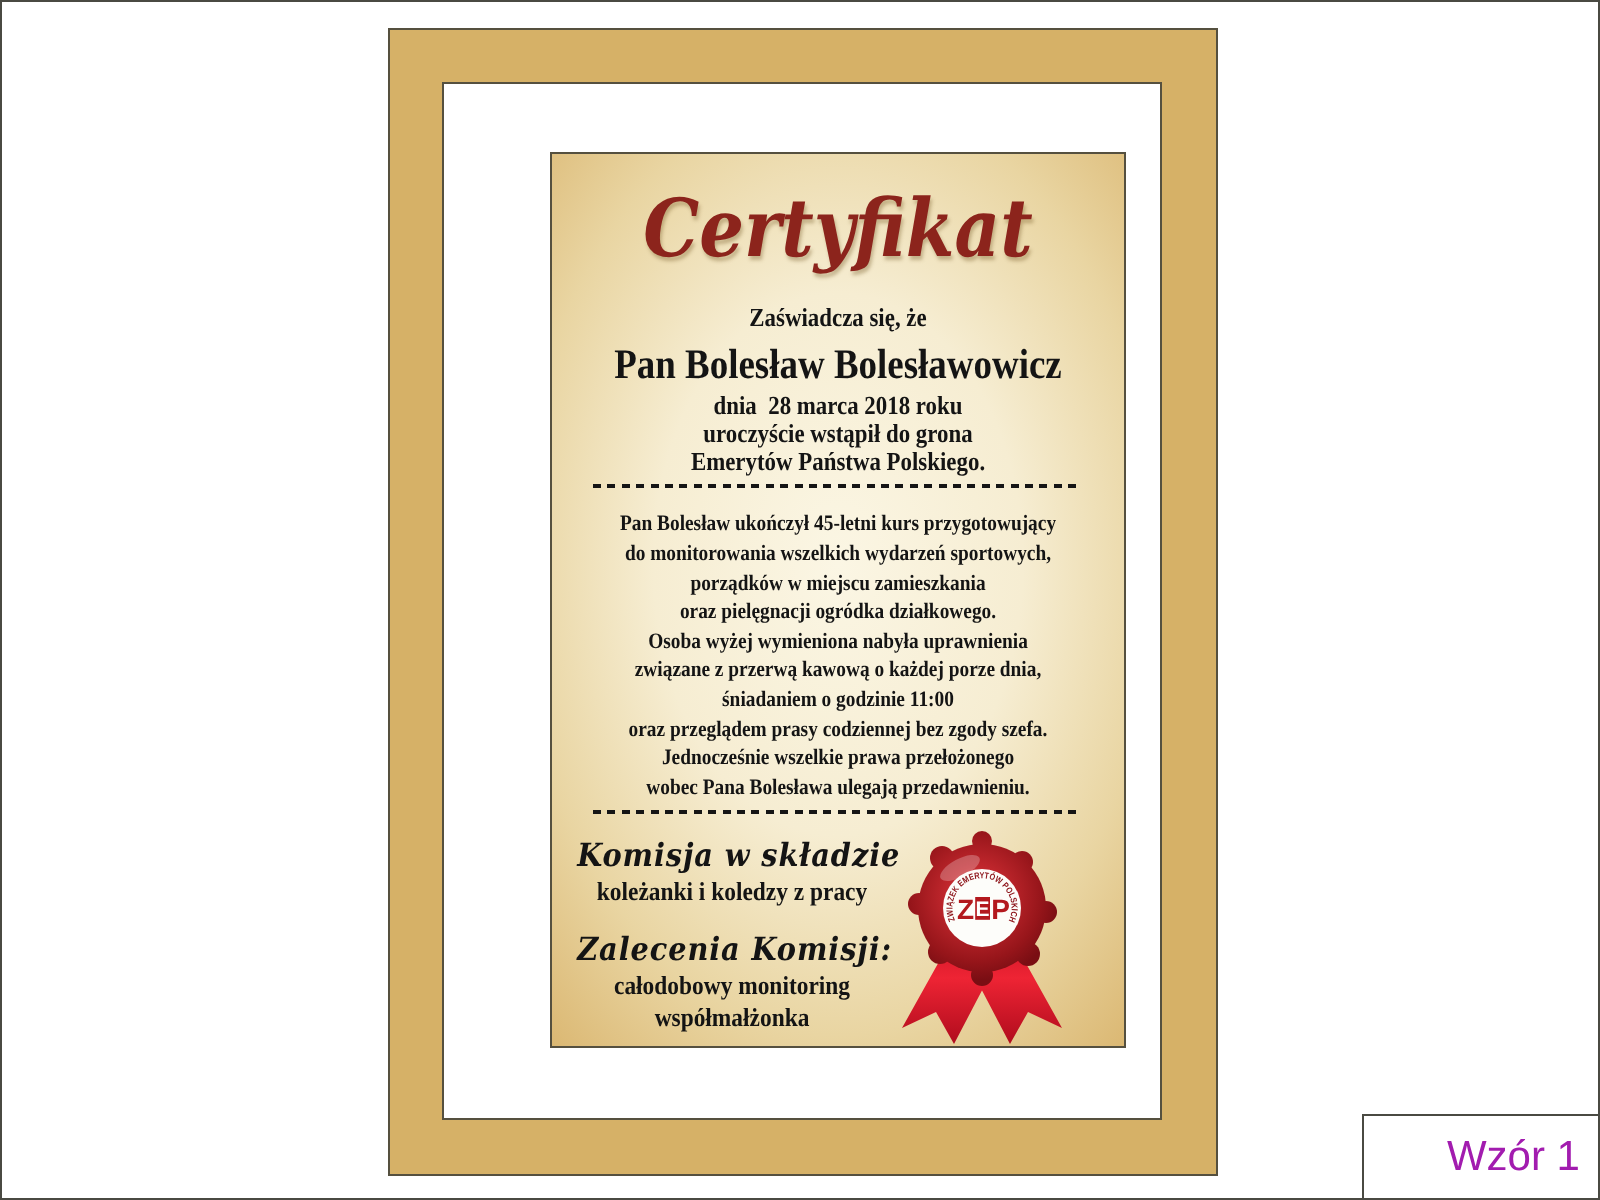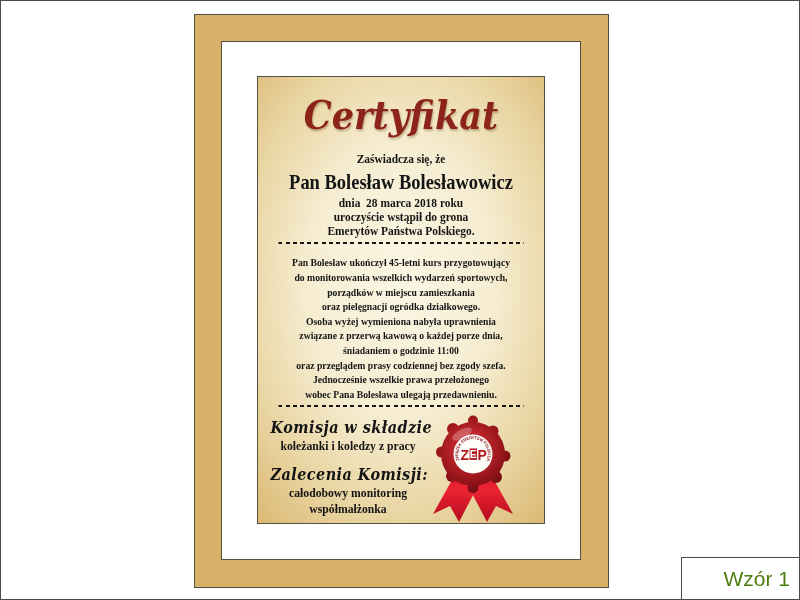--- a/index.html
+++ b/index.html
@@ -10,21 +10,21 @@
   }
   .frame{
     position:absolute;left:193px;top:13px;width:415px;height:574px;
     background:#d6b167;border:1px solid #55503f;box-sizing:border-box;
   }
   .mat{
     position:absolute;left:26px;top:26px;width:360px;height:519px;
     background:#ffffff;border:1px solid #55503f;box-sizing:border-box;
   }
   .panel{
-    position:absolute;left:35px;top:34px;width:288px;height:448px;
+    position:absolute;left:53px;top:34px;width:288px;height:448px;
     background:radial-gradient(ellipse 85% 80% at 50% 46%,
       #fbf6e4 0%,#f6edd2 38%,#e9d5a2 66%,#d5ab5e 100%);
     border:1px solid #55503f;box-sizing:border-box;overflow:hidden;
   }
   .squeeze{transform:scaleX(.88);transform-origin:50% 0;text-align:center;}
   .title{
     margin-top:14px;font-family:"DejaVu Serif",serif;font-style:italic;font-weight:700;
     font-size:40px;line-height:48px;color:#8c241c;
     text-shadow:1px 2px 2px rgba(110,80,30,.35);white-space:nowrap;
   }
@@ -49,21 +49,21 @@
     font-size:16px;line-height:18px;letter-spacing:.5px;white-space:nowrap;
   }
   .members{margin-top:2px;font-size:13px;line-height:14px;font-weight:700;white-space:nowrap;}
   .rec-head{margin-top:13px;}
   .rec{margin-top:2px;font-size:13px;line-height:13.5px;font-weight:700;white-space:nowrap;}
   .seal{position:absolute;left:168px;top:333px;}
   .variant-box{
     position:absolute;right:0;bottom:0;width:118px;height:42px;
     border-top:1px solid #4a4a42;border-left:1px solid #4a4a42;box-sizing:border-box;
     display:flex;align-items:center;justify-content:flex-end;padding-right:9px;
-    font-family:"Liberation Sans",sans-serif;font-size:21px;color:#4d7c0f;background:#ffffff;
+    font-family:"Liberation Sans",sans-serif;font-size:21px;color:#a21caf;background:#ffffff;
   }
 </style>
 </head>
 <body>
 
 <div class="canvas">
 
   <div class="frame">
     <div class="mat">
       <div class="panel">

